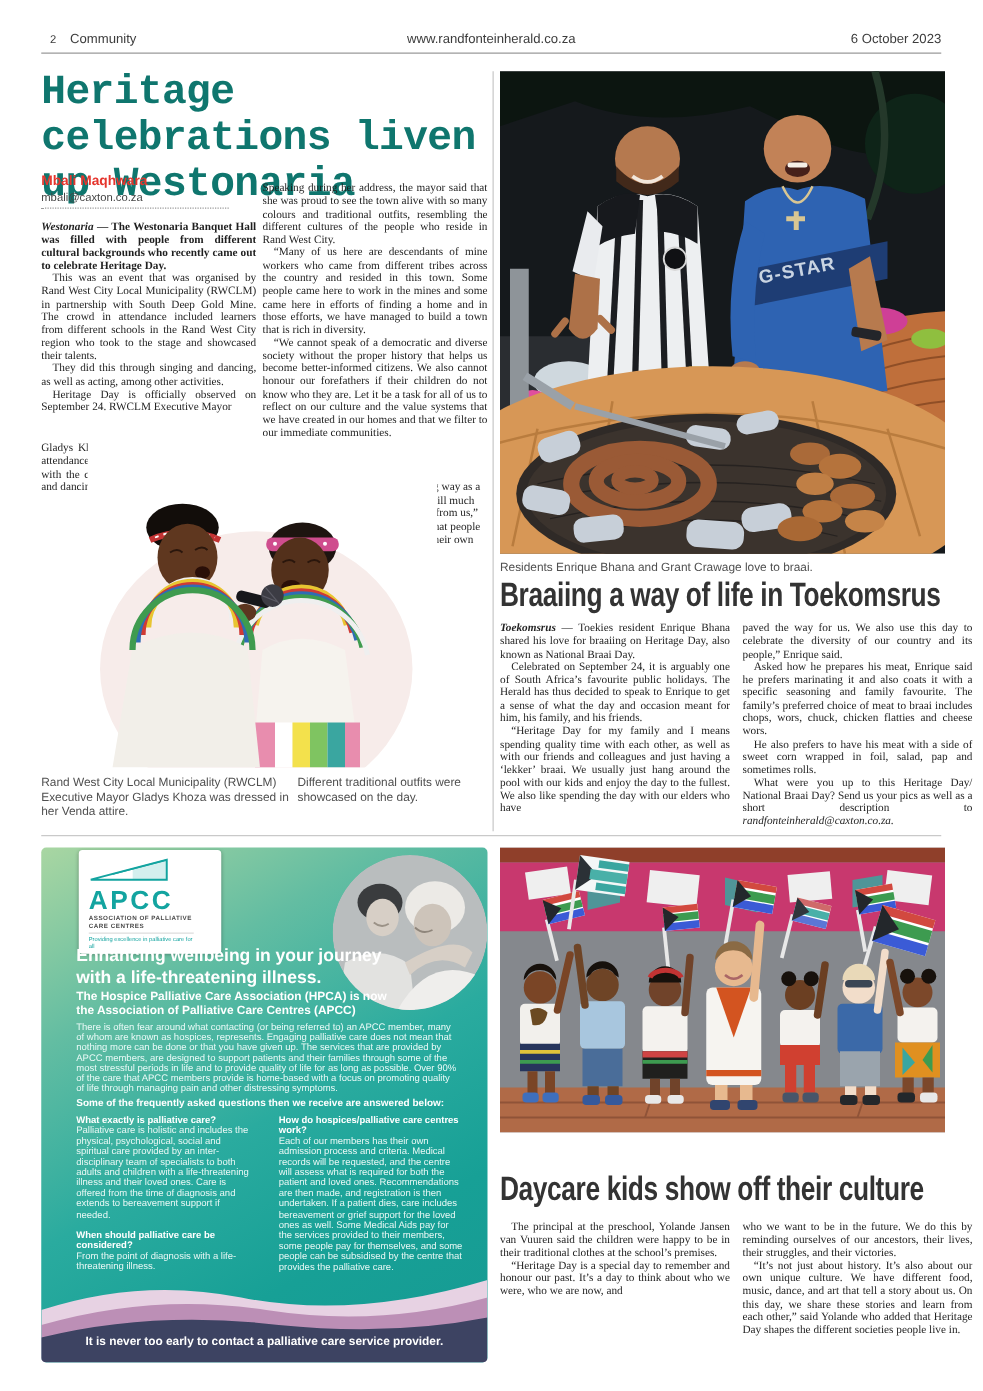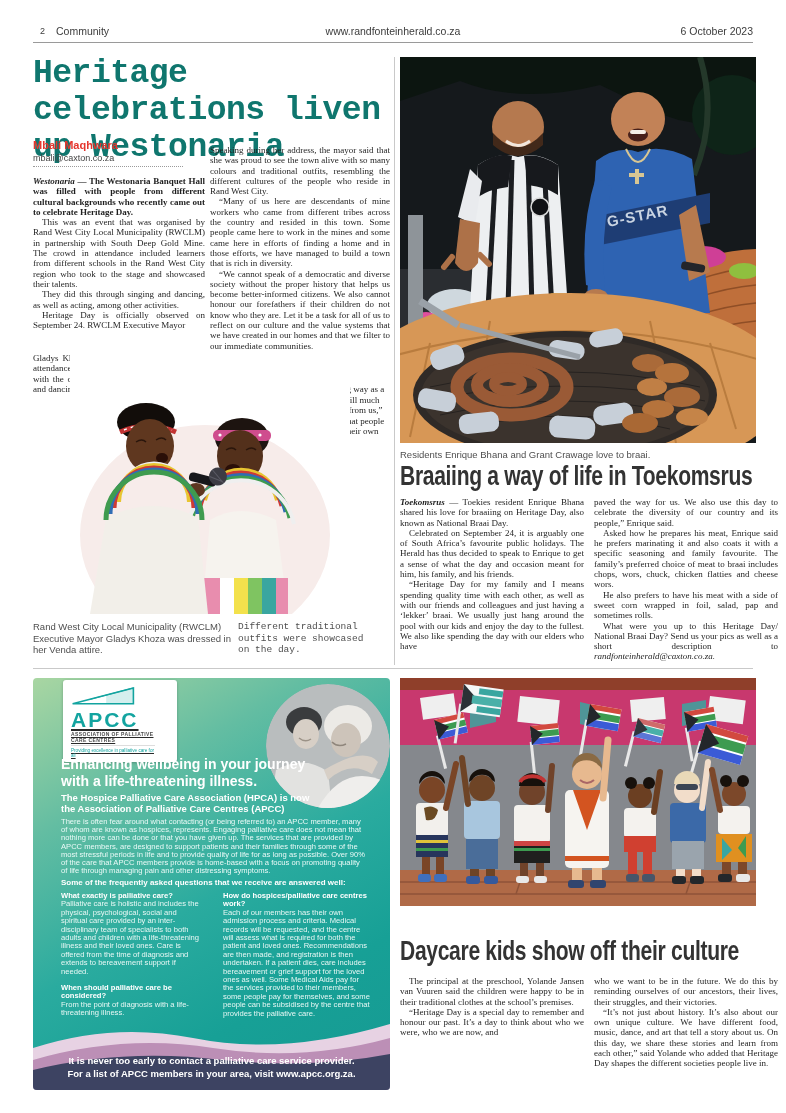--- a/index.html
+++ b/index.html
@@ -135,21 +135,21 @@
           <path d="M48 152 A 36 36 0 0 1 120 152" stroke="#e8c531" stroke-width="6"></path>
           <path d="M44 158 A 40 40 0 0 1 124 158" stroke="#cf3a35" stroke-width="5"></path>
           <path d="M40 164 A 44 44 0 0 1 128 164" stroke="#2f6db4" stroke-width="5"></path>
           <path d="M36 170 A 48 48 0 0 1 132 170" stroke="#3f9b4f" stroke-width="5"></path>
         </g>
       </g>
     </svg>
   </div>
 
   <div class="abs cap" style="left:33px;top:621px;width:200px;">Rand West City Local Municipality (RWCLM) Executive Mayor Gladys Khoza was dressed in her Venda attire.</div>
-  <div class="abs cap" style="left:238px;top:621px;width:138px;font-family:Liberation Mono, monospace;">Different traditional outfits were showcased on the day.</div>
+  <div class="abs cap" style="left:238px;top:621px;width:138px;">Different traditional outfits were showcased on the day.</div>
 
   <div class="abs" style="left:400px;top:57px;width:356px;height:386px;">
     <svg viewBox="0 0 356 386" width="356" height="386">
       <rect width="356" height="386" fill="#15191c"></rect>
       <path d="M0 0 L356 0 L356 58 Q300 78 250 52 L200 28 Q120 48 60 24 L0 44 Z" fill="#0c1510"></path>
       <circle cx="332" cy="58" r="40" fill="#0e2418"></circle>
       <path d="M300 0 q18 60 -6 118" stroke="#24382a" stroke-width="6" fill="none"></path>
       <rect x="0" y="212" width="92" height="75" fill="#2a2d31"></rect>
       <ellipse cx="55" cy="248" rx="28" ry="16" fill="#cfd8de"></ellipse>
       <ellipse cx="26" cy="262" rx="12" ry="7" fill="#e04f9e"></ellipse>
@@ -267,52 +267,51 @@
         <ellipse cx="80" cy="56" rx="15" ry="17" fill="#cdc4ba"></ellipse>
         <path d="M66 58 q6 6 14 2" stroke="#8f867c" stroke-width="1.5" fill="none"></path>
         <ellipse cx="38" cy="38" rx="18" ry="15" fill="#3a3c3e"></ellipse>
         <ellipse cx="40" cy="50" rx="13" ry="15" fill="#d7cfc6"></ellipse>
         <path d="M33 54 q6 5 12 1" stroke="#9b9287" stroke-width="1.5" fill="none"></path>
         <path d="M4 124 L10 86 Q38 70 62 88 L66 124 Z" fill="#e2e2e0"></path>
         <path d="M52 124 Q78 78 120 98 L124 124 Z" fill="#efeeec"></path>
         <path d="M58 86 Q98 62 112 78 L106 90 Q84 76 62 96 Z" fill="#d7cfc6"></path>
       </svg>
     </div>
-    <div class="abs logo-box" style="left:30px;top:2px;width:100px;text-decoration:underline;">
+    <div class="abs logo-box" style="left:30px;top:2px;width:100px;">
       <svg viewBox="0 0 100 30" width="64" height="19">
         <polygon points="2,28 98,3 98,28" fill="#ffffff" stroke="#13a4a0" stroke-width="2.5"></polygon>
         <polygon points="55,14 98,3 98,28 55,28" fill="#13a4a0" opacity="0.18"></polygon>
         <line x1="30" y1="21" x2="98" y2="3" stroke="#13a4a0" stroke-width="1.5"></line>
       </svg>
       <div class="logo-apcc">APCC</div>
       <div class="logo-name">ASSOCIATION OF PALLIATIVE CARE CENTRES</div>
       <div class="logo-tag">Providing excellence in palliative care for all</div>
     </div>
     <div class="abs ad-head" style="left:28px;top:78px;width:250px;">Enhancing wellbeing in your journey with a life-threatening illness.</div>
     <div class="abs ad-sub" style="left:28px;top:114px;width:262px;">The Hospice Palliative Care Association (HPCA) is now the Association of Palliative Care Centres (APCC)</div>
     <div class="abs ad-body" style="left:28px;top:140px;width:306px;">There is often fear around what contacting (or being referred to) an APCC member, many of whom are known as hospices, represents. Engaging palliative care does not mean that nothing more can be done or that you have given up. The services that are provided by APCC members, are designed to support patients and their families through some of the most stressful periods in life and to provide quality of life for as long as possible. Over 90% of the care that APCC members provide is home-based with a focus on promoting quality of life through managing pain and other distressing symptoms.</div>
-    <div class="abs ad-intro" style="left:28px;top:200px;width:306px;">Some of the frequently asked questions that we receive are answered well:</div>
+    <div class="abs ad-intro" style="left:28px;top:200px;width:306px;">Some of the frequently asked questions then we receive are answered below:</div>
     <div class="abs faq" style="left:28px;top:214px;width:140px;">
       <p class="q">What exactly is palliative care?</p>
       <p>Palliative care is holistic and includes the physical, psychological, social and spiritual care provided by an inter-disciplinary team of specialists to both adults and children with a life-threatening illness and their loved ones. Care is offered from the time of diagnosis and extends to bereavement support if needed.</p>
       <p class="q">When should palliative care be considered?</p>
       <p>From the point of diagnosis with a life-threatening illness.</p>
     </div>
     <div class="abs faq" style="left:190px;top:214px;width:148px;">
       <p class="q">How do hospices/palliative care centres work?</p>
       <p>Each of our members has their own admission process and criteria. Medical records will be requested, and the centre will assess what is required for both the patient and loved ones. Recommendations are then made, and registration is then undertaken. If a patient dies, care includes bereavement or grief support for the loved ones as well. Some Medical Aids pay for the services provided to their members, some people pay for themselves, and some people can be subsidised by the centre that provides the palliative care.</p>
     </div>
     <svg class="abs" style="left:0;bottom:0;" viewBox="0 0 357 82" width="357" height="82">
       <path d="M0 40 Q80 14 160 30 Q250 48 357 16 L357 82 L0 82 Z" fill="#e7d2e3"></path>
       <path d="M0 52 Q90 26 180 40 Q270 54 357 30 L357 82 L0 82 Z" fill="#bc8fb6"></path>
       <path d="M0 62 Q90 40 190 52 Q280 61 357 46 L357 82 L0 82 Z" fill="#3d4362"></path>
     </svg>
     <div class="abs ad-foot" style="left:0;bottom:10px;width:357px;">
       <div>It is never too early to contact a palliative care service provider.</div>
-      <div>For a list of APCC members in your area, visit www.apcc.org.za.</div>
     </div>
   </div>
 
   <div class="abs" style="left:400px;top:678px;width:356px;height:228px;">
     <svg viewBox="0 0 356 228" width="356" height="228">
       <rect width="356" height="228" fill="#85888d"></rect>
       <rect x="0" y="0" width="356" height="12" fill="#8f3f2a"></rect>
       <rect x="0" y="12" width="356" height="55" fill="#c8386e"></rect>
       <g fill="#efefef">
         <rect x="20" y="20" width="34" height="22" transform="rotate(-8 20 20)"></rect>

